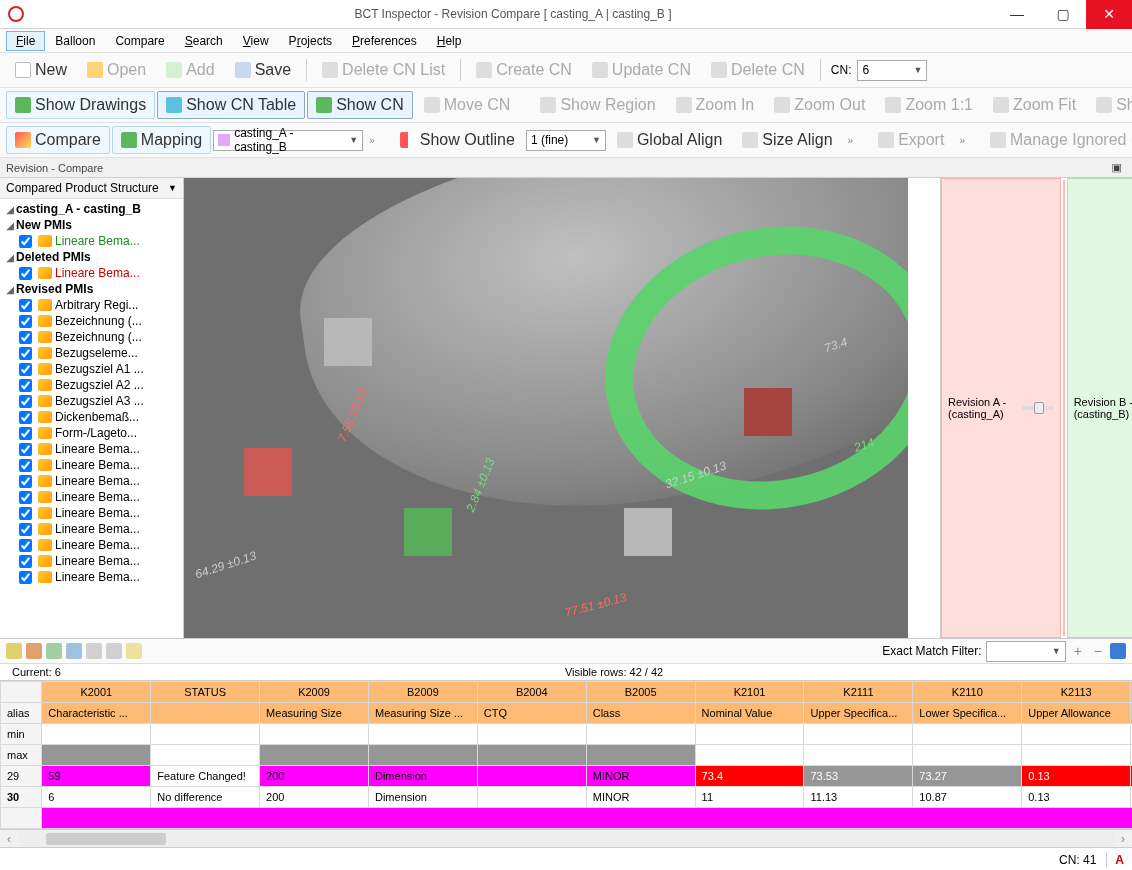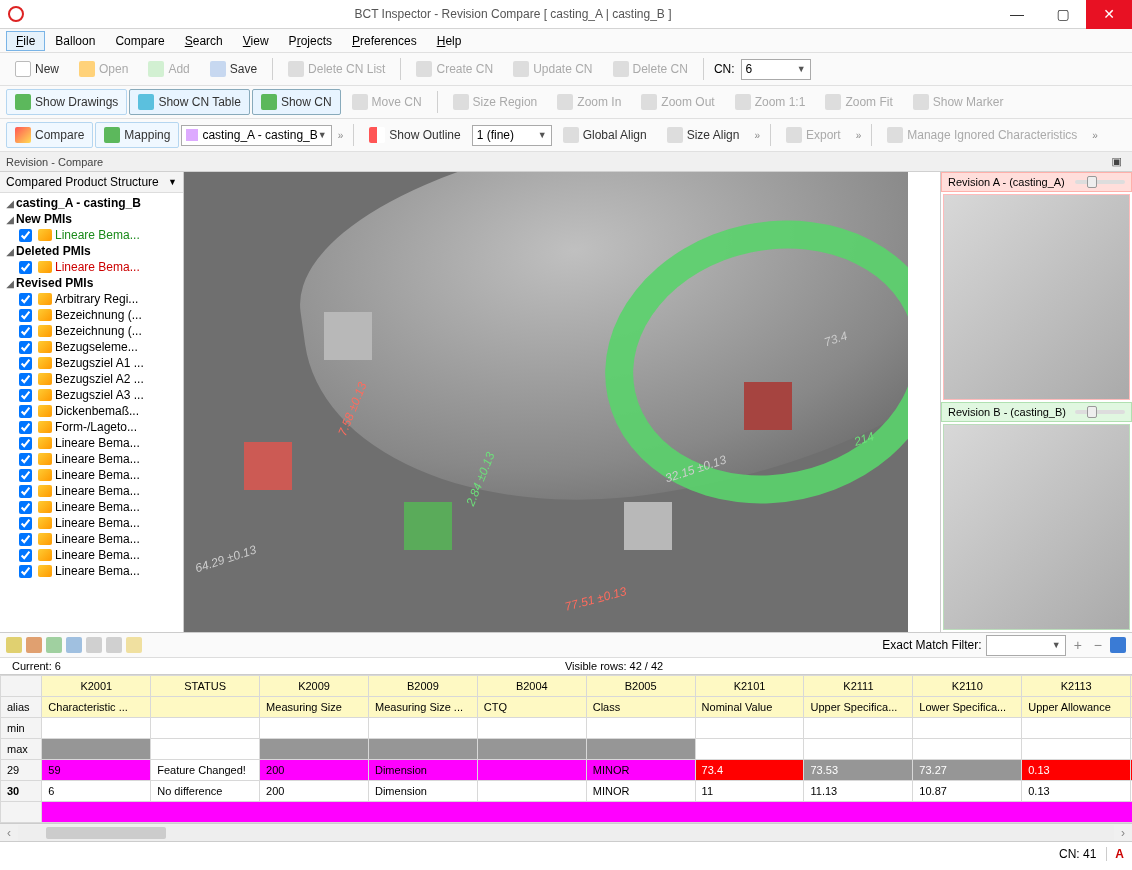--- a/index.html
+++ b/index.html
@@ -14,21 +14,21 @@
 .winbtn.close { background: #e81123; color: #fff; }
 
 
 .menubar { height: 24px; display: flex; align-items: center; padding: 0 6px; background: #fafafa; border-bottom: 1px solid #e0e0e0; }
 .menubar span { padding: 3px 10px; cursor: default; }
 .menubar span u { text-decoration: underline; }
 .menubar span.active { border: 1px solid #7ab4e6; background: #e6f2fb; padding: 2px 9px; }
 
 
 .toolbar { display: flex; align-items: center; padding: 3px 6px; background: #fafafa; border-bottom: 1px solid #e0e0e0; min-height: 30px; gap: 2px; flex-wrap: nowrap; }
-.tbtn { display: inline-flex; align-items: center; padding: 4px 8px; border: 1px solid transparent; border-radius: 2px; gap: 4px; white-space: nowrap; font-size: 12px; color: #333; }
+.tbtn { display: inline-flex; align-items: center; padding: 4px 8px; border: 1px solid transparent; border-radius: 2px; gap: 4px; white-space: nowrap; font-size: 16px; color: #333; }
 .tbtn.disabled { color: #aaa; }
 .tbtn.framed { border: 1px solid #b5d6f0; background: #f0f8ff; }
 .tbtn.active { border: 1px solid #8ab; background: #e8f4ff; }
 .tbtn .ico { width: 16px; height: 16px; display: inline-block; background: #ddd; border-radius: 2px; }
 .sep { width: 1px; height: 22px; background: #d0d0d0; margin: 0 4px; }
 .chev { color: #888; font-size: 10px; padding: 0 4px; }
 .combo { display: inline-flex; align-items: center; border: 1px solid #aaa; background: #fff; height: 21px; padding: 0 4px; min-width: 70px; justify-content: space-between; font-size: 12px; }
 .combo .arr { font-size: 9px; color: #555; }
 
 
@@ -51,21 +51,21 @@
 .pad1 { padding-left: 12px; } .pad2 { padding-left: 24px; } .pad3 { padding-left: 36px; }
 
 .viewport { flex: 1; background: #6f6f6f; position: relative; overflow: hidden; }
 .viewport .casting { position: absolute; left: 120px; top: -40px; width: 700px; height: 360px; background: radial-gradient(ellipse at 40% 30%, #c0c0c0, #888 60%, #555); border-radius: 50% 40% 60% 50% / 40% 50% 50% 60%; transform: rotate(-8deg); }
 .viewport .ring { position: absolute; left: 420px; top: 50px; width: 340px; height: 280px; border: 28px solid #5ad36b; border-radius: 50%; transform: rotate(-12deg); opacity: .9; }
 .marker { position: absolute; width: 48px; height: 48px; }
 .mk-gray { background: #b8b8b8; } .mk-red { background: #cc5a54; } .mk-green { background: #5aab5a; } .mk-dred { background: #a64440; }
 .dimtxt { position: absolute; font-size: 12px; font-style: italic; }
 .txt-red { color: #ff6b5d; } .txt-green { color: #6de07a; } .txt-gray { color: #ccc; }
 
-.thumbs { width: 192px; border-left: 1px solid #ccc; display: flex; flex-direction: column; background: #fff; margin-left: 32px; }
+.thumbs { width: 192px; border-left: 1px solid #ccc; display: flex; flex-direction: row; background: #fff; margin-left: 32px; }
 .thumb-hdr { padding: 3px 6px; display: flex; align-items: center; justify-content: space-between; font-size: 11px; }
 .thumb-hdr.a { background: #ffdedb; border: 1px solid #ffb0aa; }
 .thumb-hdr.b { background: #e0f7e0; border: 1px solid #b0e0b0; }
 .thumb-img { flex: 1; background: linear-gradient(135deg,#d8d8d8,#aaa); margin: 2px; border: 1px solid #deb; position: relative; overflow: hidden; }
 .thumb-img.a { border-color: #fbb; }
 .thumb-img.b { border-color: #bdb; }
 .slider { width: 50px; height: 4px; background: #ddd; border-radius: 2px; position: relative; }
 .slider .knob { position: absolute; left: 12px; top: -4px; width: 10px; height: 12px; background: #eee; border: 1px solid #999; border-radius: 2px; }
 
 
@@ -75,21 +75,21 @@
 .btoolbar .spacer { flex: 1; }
 .btoolbar .plusminus { font-size: 14px; color: #888; padding: 0 4px; }
 .btoolbar .corner { width: 16px; height: 16px; background: #3a7bd5; border-radius: 2px; }
 .statrow { display: flex; font-size: 11px; border-top: 1px solid #ddd; }
 .statrow div { padding: 2px 12px; }
 .statrow .vrows { margin-left: 480px; }
 
 .grid { overflow-x: auto; border-top: 1px solid #ccc; }
 .gtable { border-collapse: collapse; width: 1240px; table-layout: fixed; }
 .gtable th, .gtable td { border: 1px solid #d8d8d8; padding: 3px 6px; font-size: 11px; text-align: left; height: 21px; overflow: hidden; white-space: nowrap; }
-.gtable th { background: #fef9c3; font-weight: normal; text-align: center; }
+.gtable th { background: #fdba74; font-weight: normal; text-align: center; }
 .gtable .rowhdr { background: #f4f4f4; width: 38px; }
 .gtable .graycell { background: #969696; }
 .gtable .magenta { background: #ff00ff; }
 .gtable .redcell { background: #ff0000; color: #fff; }
 .gtable .gray2 { background: #969696; color: #fff; }
 .gtable tr.bold td:first-child { font-weight: bold; }
 
 .hscroll { height: 18px; background: #f0f0f0; border-top: 1px solid #ccc; display:flex; align-items:center; }
 .hscroll .track { flex:1; height:16px; background:#eee; position:relative;}
 .hscroll .thumb { position:absolute; left:28px; top:2px; width:120px; height:12px; background:#ccc; border-radius:2px;}
@@ -189,21 +189,21 @@
       <span class="ico i-green"></span>
       <span>Show CN</span>
     </div>
   <div class="tbtn disabled">
       <span class="ico"></span>
       <span>Move CN</span>
     </div>
   <div class="sep"></div>
   <div class="tbtn disabled">
       <span class="ico"></span>
-      <span>Size Region</span>
+      <span>Show Region</span>
     </div>
   <div class="tbtn disabled">
       <span class="ico"></span>
       <span>Zoom In</span>
     </div>
   <div class="tbtn disabled">
       <span class="ico"></span>
       <span>Zoom Out</span>
     </div>
   <div class="tbtn disabled">

